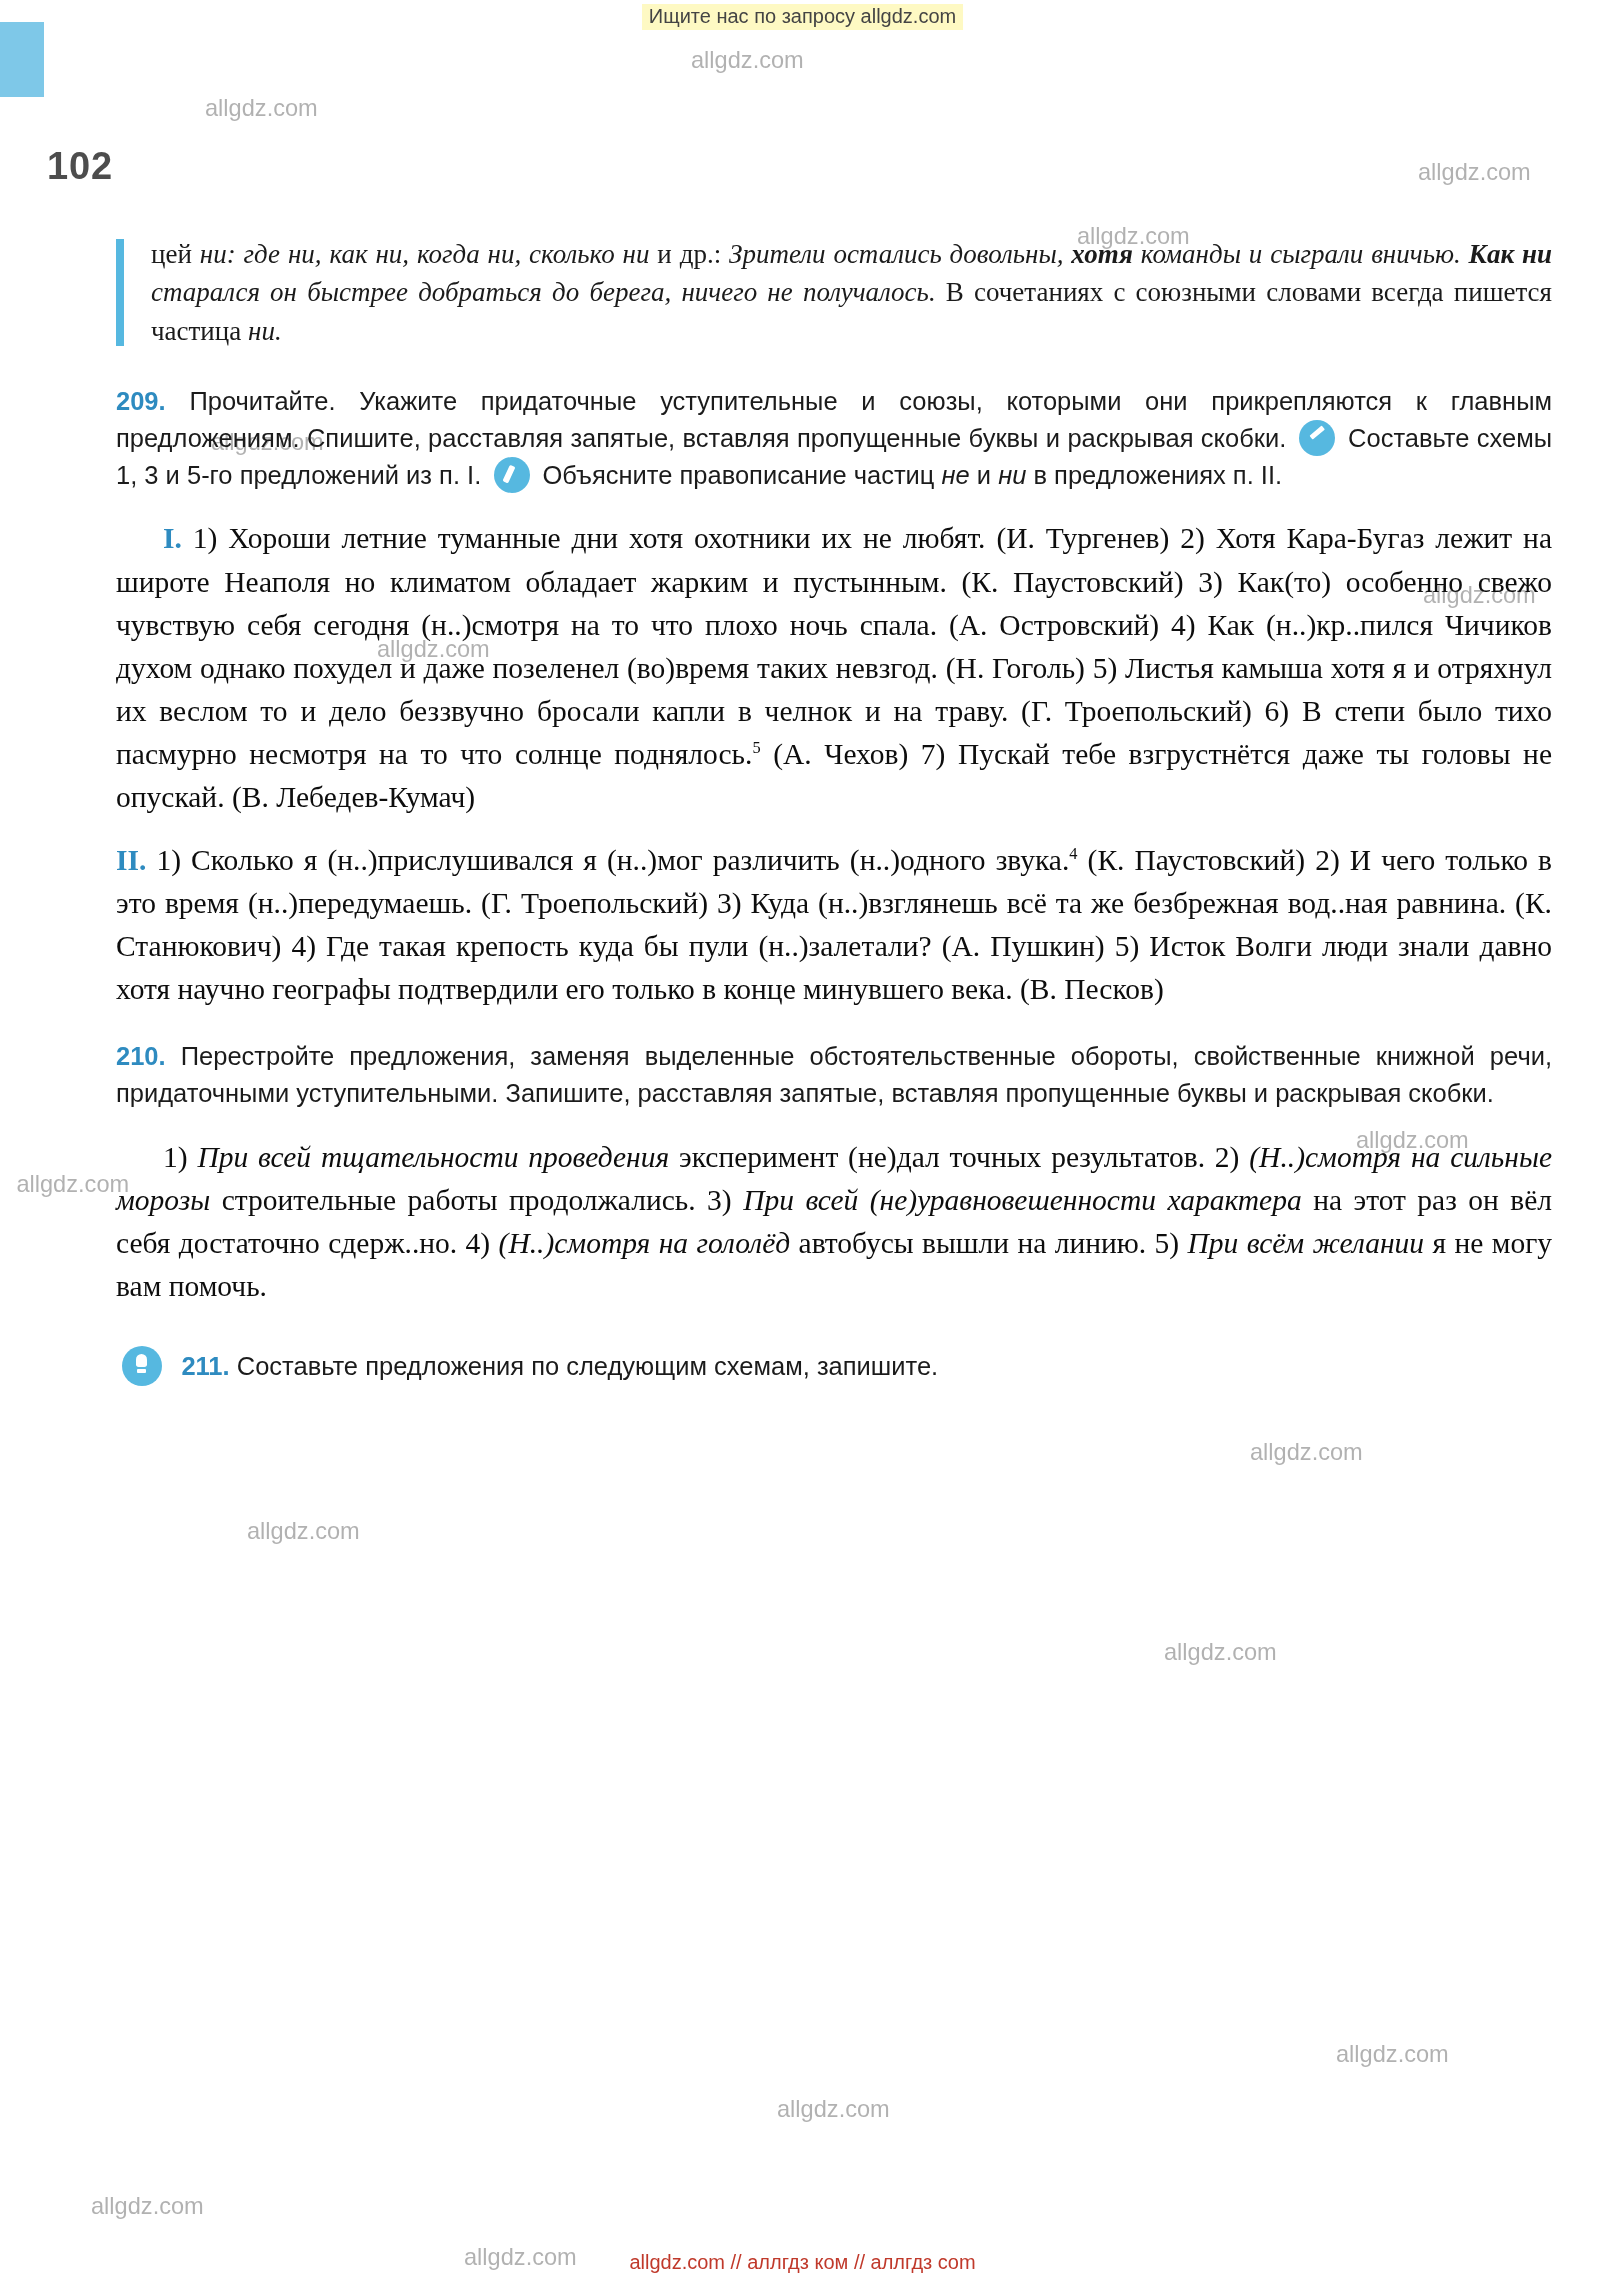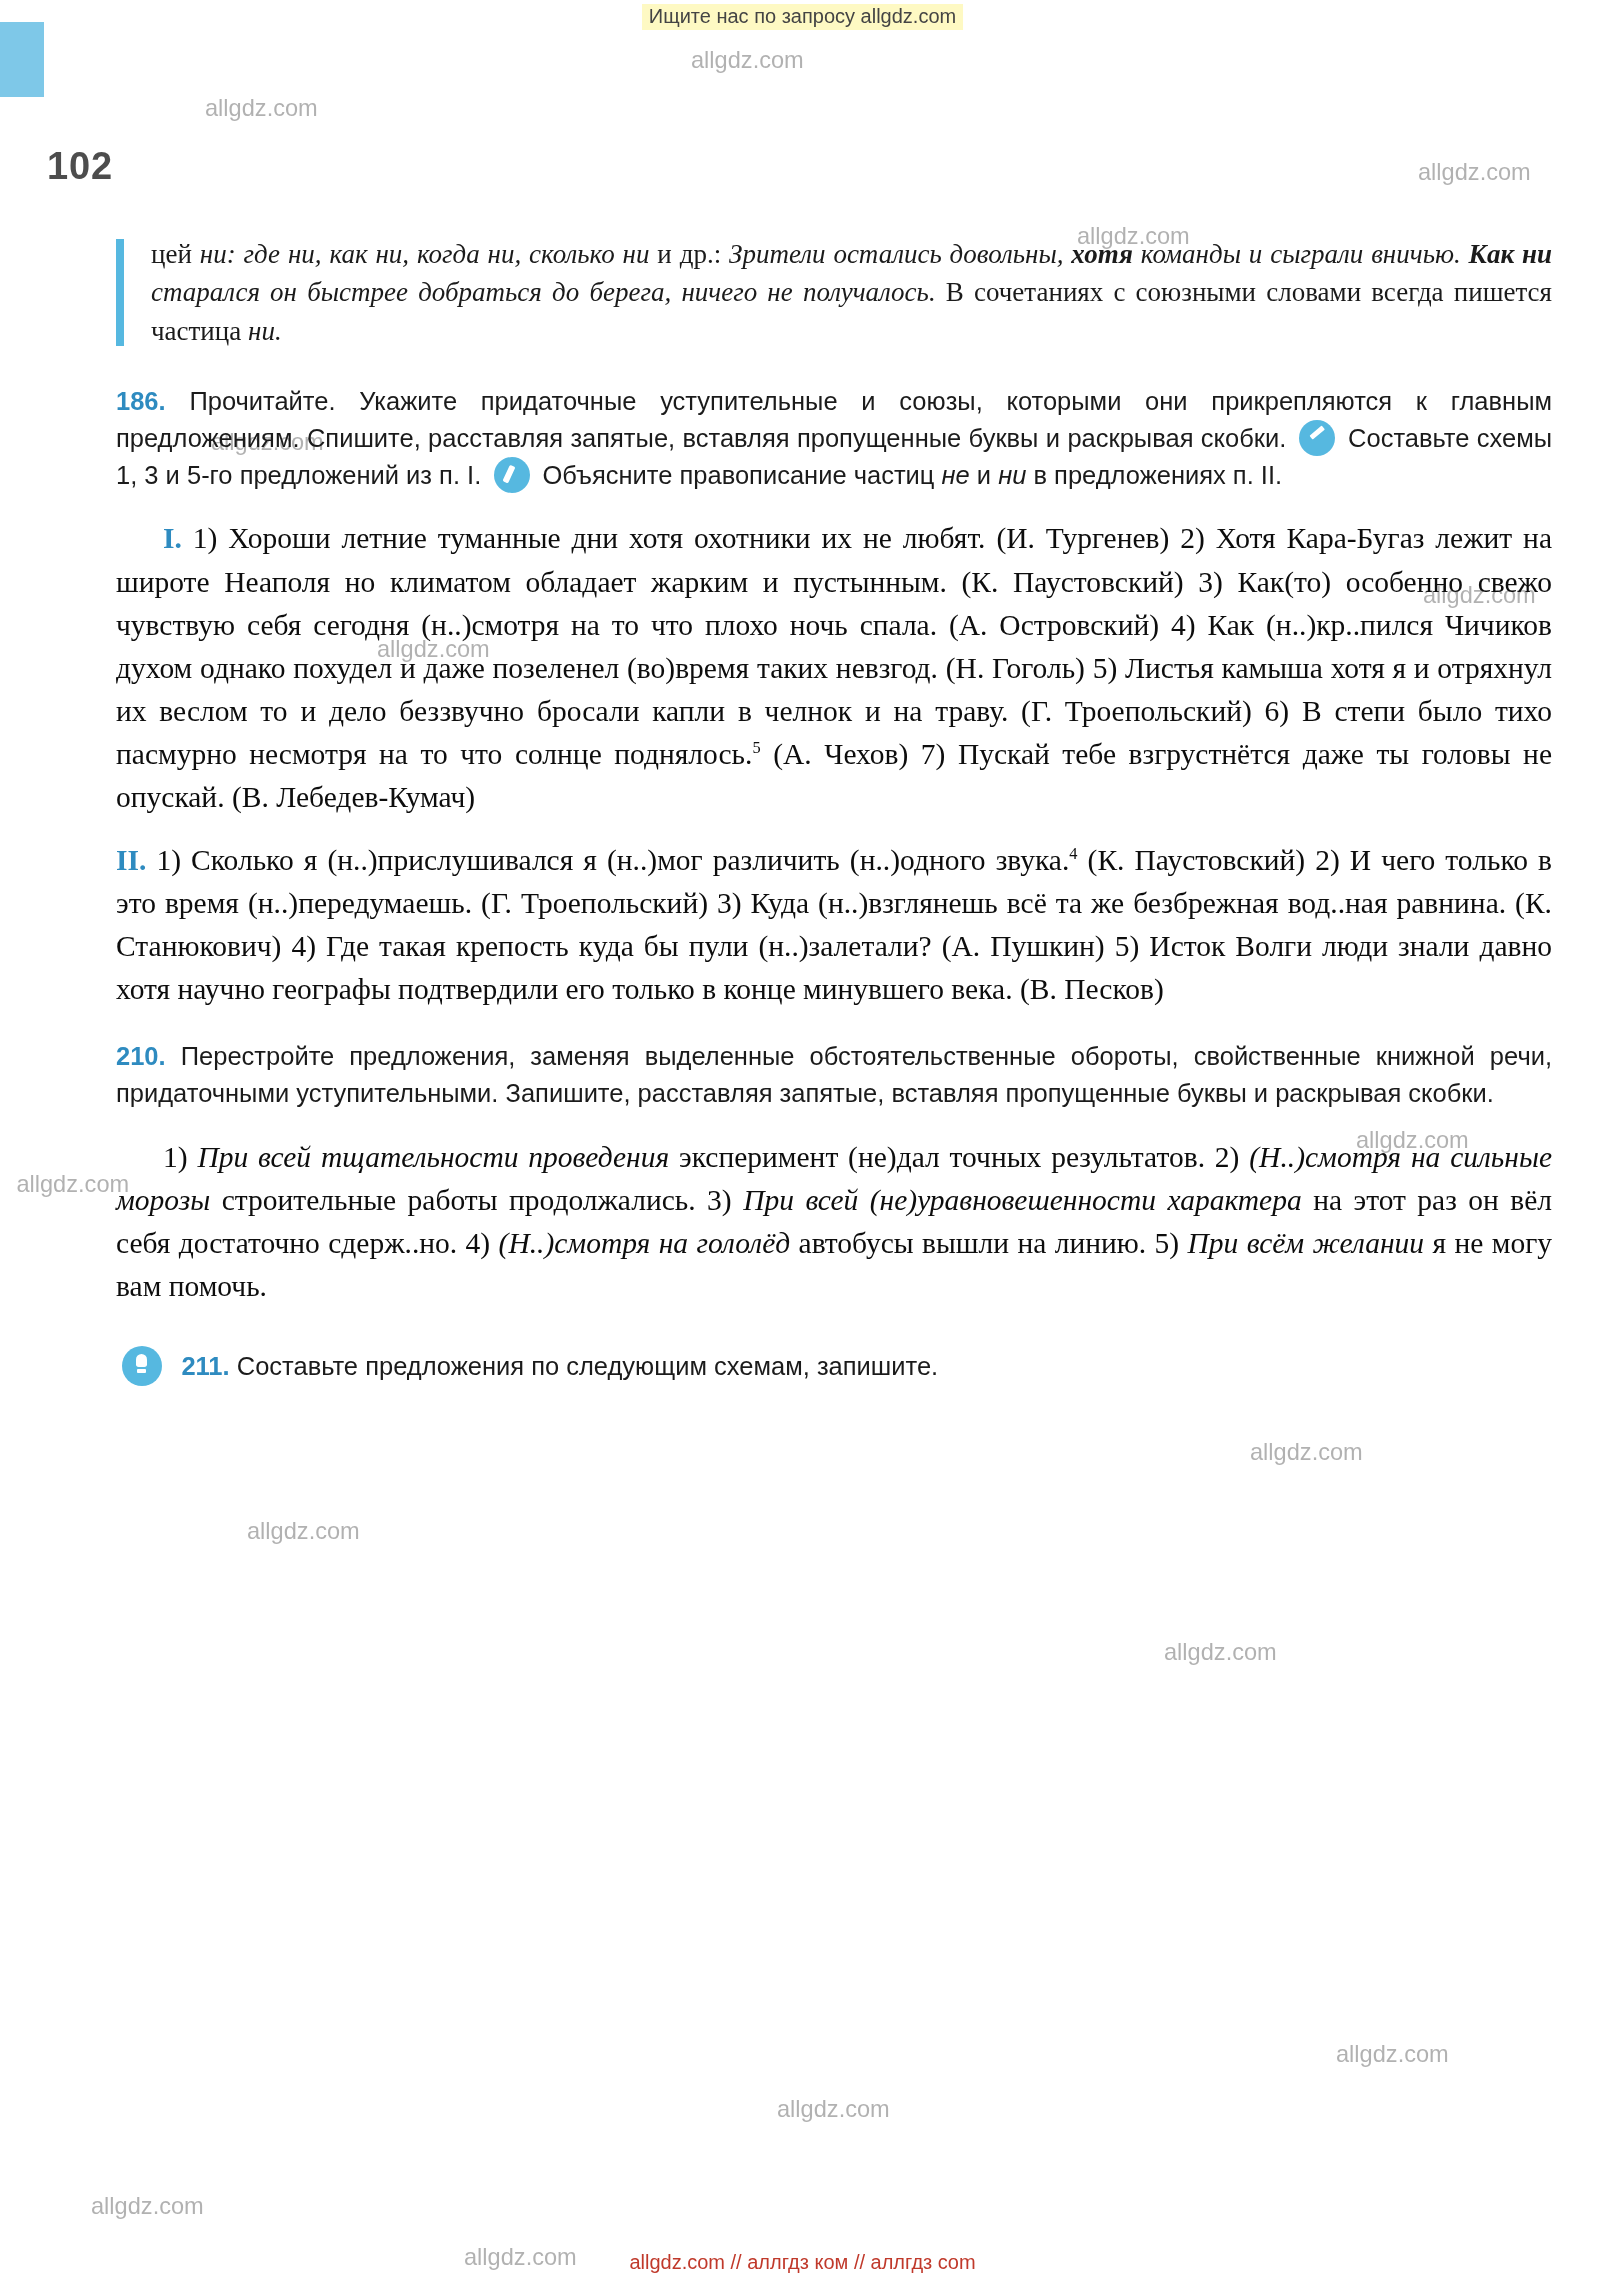--- a/index.html
+++ b/index.html
@@ -215,21 +215,21 @@
 <div class="wm-bottom">allgdz.com  //  аллгдз ком  //  аллгдз com</div>
 
 <div class="content">
 
   <div class="rule-block">
     <div class="rule-bar"></div>
     <div class="rule-text">цей <i>ни: где ни, как ни, когда ни, сколько ни</i> и др.: <i>Зрители остались довольны, <b>хотя</b> команды и сыграли вничью. <b>Как ни</b> старался он быстрее добраться до берега, ничего не получалось.</i> В сочетаниях с союзными словами всегда пишется частица <i>ни.</i></div>
   </div>
 
   <div class="task">
-    <span class="task-num">186.</span>
+    <span class="task-num">209.</span>
     <span>Прочитайте. Укажите придаточные уступительные и союзы, которыми они прикрепляются к главным предложениям. Спишите, расставляя запятые, вставляя пропущенные буквы и раскрывая скобки. <span class="pencil-icon"></span> Составьте схемы 1, 3 и 5-го предложений из п. I. <span class="brush-icon"></span> Объясните правописание частиц <i>не</i> и <i>ни</i> в предложениях п. II.</span>
   </div>
 
   <div class="ex-body indent">
     <span class="roman">I.</span>
     <span>1) Хороши летние туманные дни хотя охотники их не любят. (И. Тургенев) 2) Хотя Кара-Бугаз лежит на широте Неаполя но климатом обладает жарким и пустынным. (К. Паустовский) 3) Как(то) особенно свежо чувствую себя сегодня (н..)смотря на то что плохо ночь спала. (А. Островский) 4) Как (н..)кр..пился Чичиков духом однако похудел и даже позеленел (во)время таких невзгод. (Н. Гоголь) 5) Листья камыша хотя я и отряхнул их веслом то и дело беззвучно бросали капли в челнок и на траву. (Г. Троепольский) 6) В степи было тихо пасмурно несмотря на то что солнце поднялось.<sup>5</sup> (А. Чехов) 7) Пускай тебе взгрустнётся даже ты головы не опускай. (В. Лебедев-Кумач)</span>
   </div>
 
   <div class="ex-body">
     <span class="roman">II.</span>

